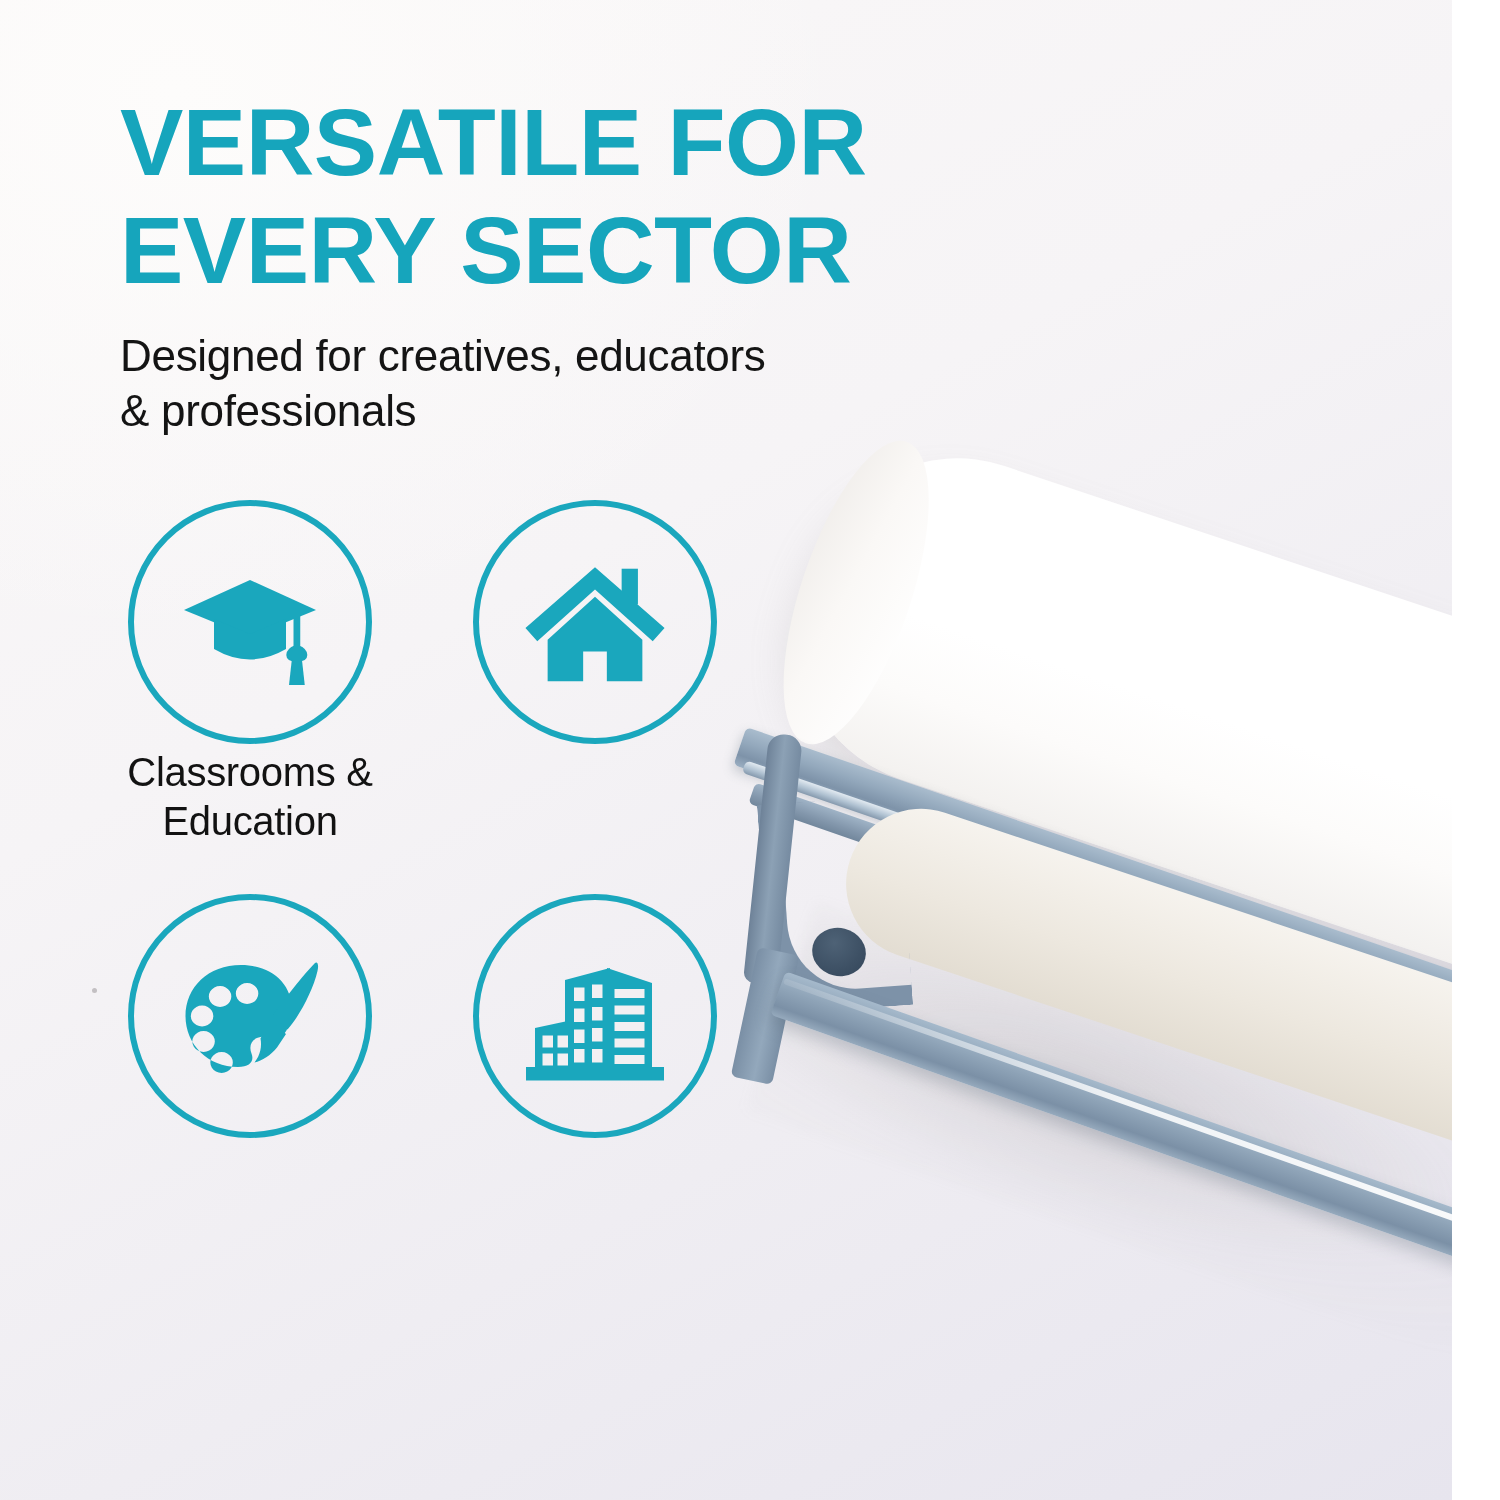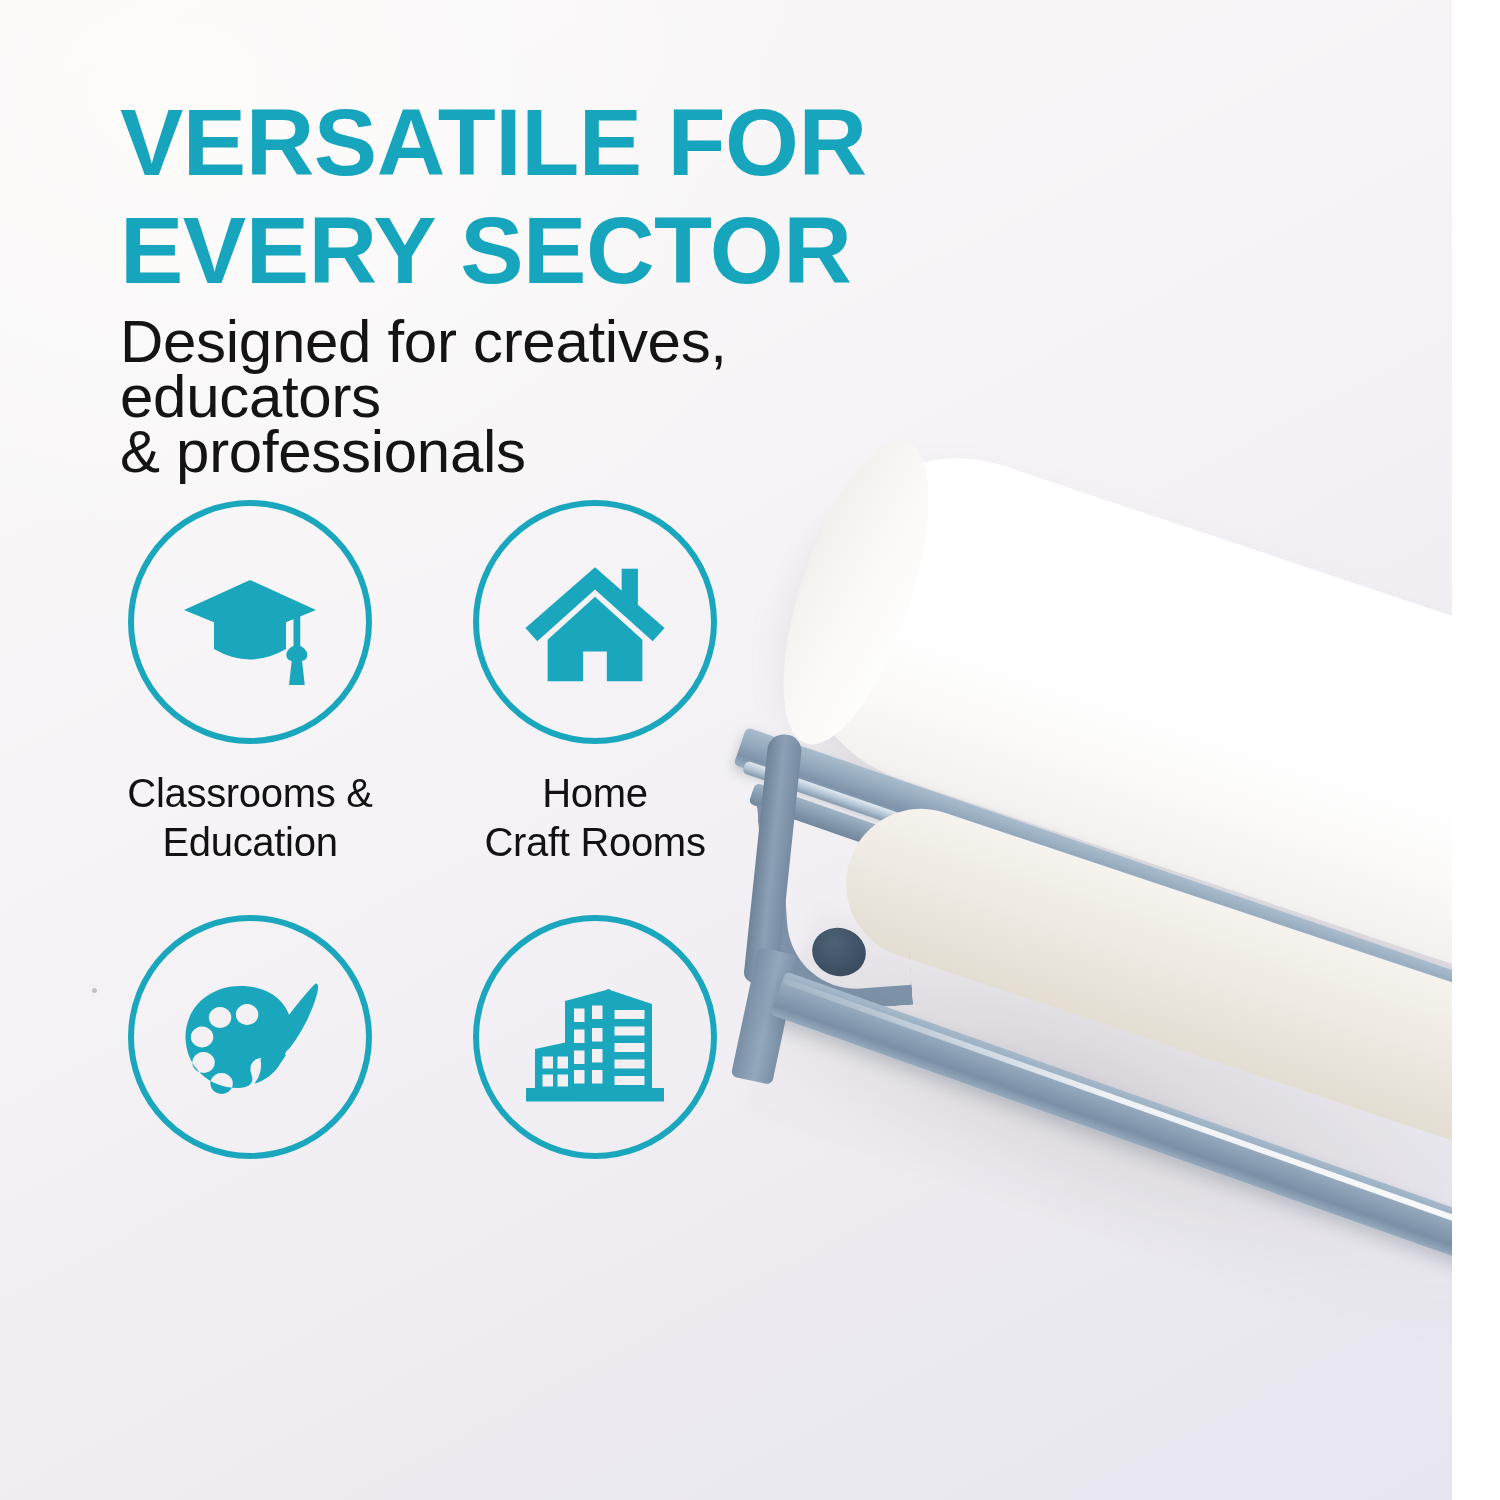--- a/index.html
+++ b/index.html
@@ -35,26 +35,26 @@
     font-size: 95px;
     line-height: 108px;
     letter-spacing: -0.5px;
     text-transform: uppercase;
     white-space: pre-line;
   }
 
   .subhead {
     position: absolute;
     left: 120px;
-    top: 314px;
+    top: 328px;
     width: 720px;
     color: #141414;
     font-family: "Liberation Sans", sans-serif;
     font-weight: 400;
-    font-size: 60px;
+    font-size: 44px;
     line-height: 55px;
     letter-spacing: -0.3px;
     white-space: pre-line;
   }
 
   
   #feature-grid {
     position: absolute;
     left: 105px;
     top: 500px;
@@ -79,21 +79,21 @@
     border: 6px solid #1AA7BD;
     display: flex;
     align-items: center;
     justify-content: center;
     box-sizing: border-box;
     background: transparent;
   }
   .icon-circle svg { display: block; }
 
   .feature-label {
-    margin-top: 25px;
+    margin-top: 4px;
     text-align: center;
     color: #121212;
     font-family: "Liberation Sans", sans-serif;
     font-weight: 400;
     font-size: 40px;
     line-height: 49px;
     letter-spacing: -0.3px;
     white-space: pre-line;
   }
 
@@ -287,22 +287,20 @@
     <div class="feature">
       <div class="icon-circle">
         <svg width="148" height="148" viewBox="0 0 100 100">
           <g fill="#1AA7BD">
             <rect x="68" y="14" width="11" height="24"></rect>
             <path d="M50 13 L97 54 L89 63 L50 28 L11 63 L3 54 Z"></path>
             <path d="M50 33 L82 62 L82 90 L58 90 L58 70 L42 70 L42 90 L18 90 L18 62 Z"></path>
           </g>
         </svg>
       </div>
-      <div class="feature-label">Home
-Craft Rooms</div>
     </div>
 
     <div class="feature">
       <div class="icon-circle">
         <svg width="150" height="150" viewBox="0 0 100 100">
           <g fill="#1AA7BD">
             <path d="M44 16 C22 16 7 31 7 50 C7 69 22 84 42 84 C50 84 53 80 51 75
                      C49 70 51 65 57 64 C64 63 69 67 72 63 C76 58 78 52 78 46
                      C78 28 64 16 44 16 Z
                      M30 30 a7.5 7 0 1 0 0.1 0 Z

